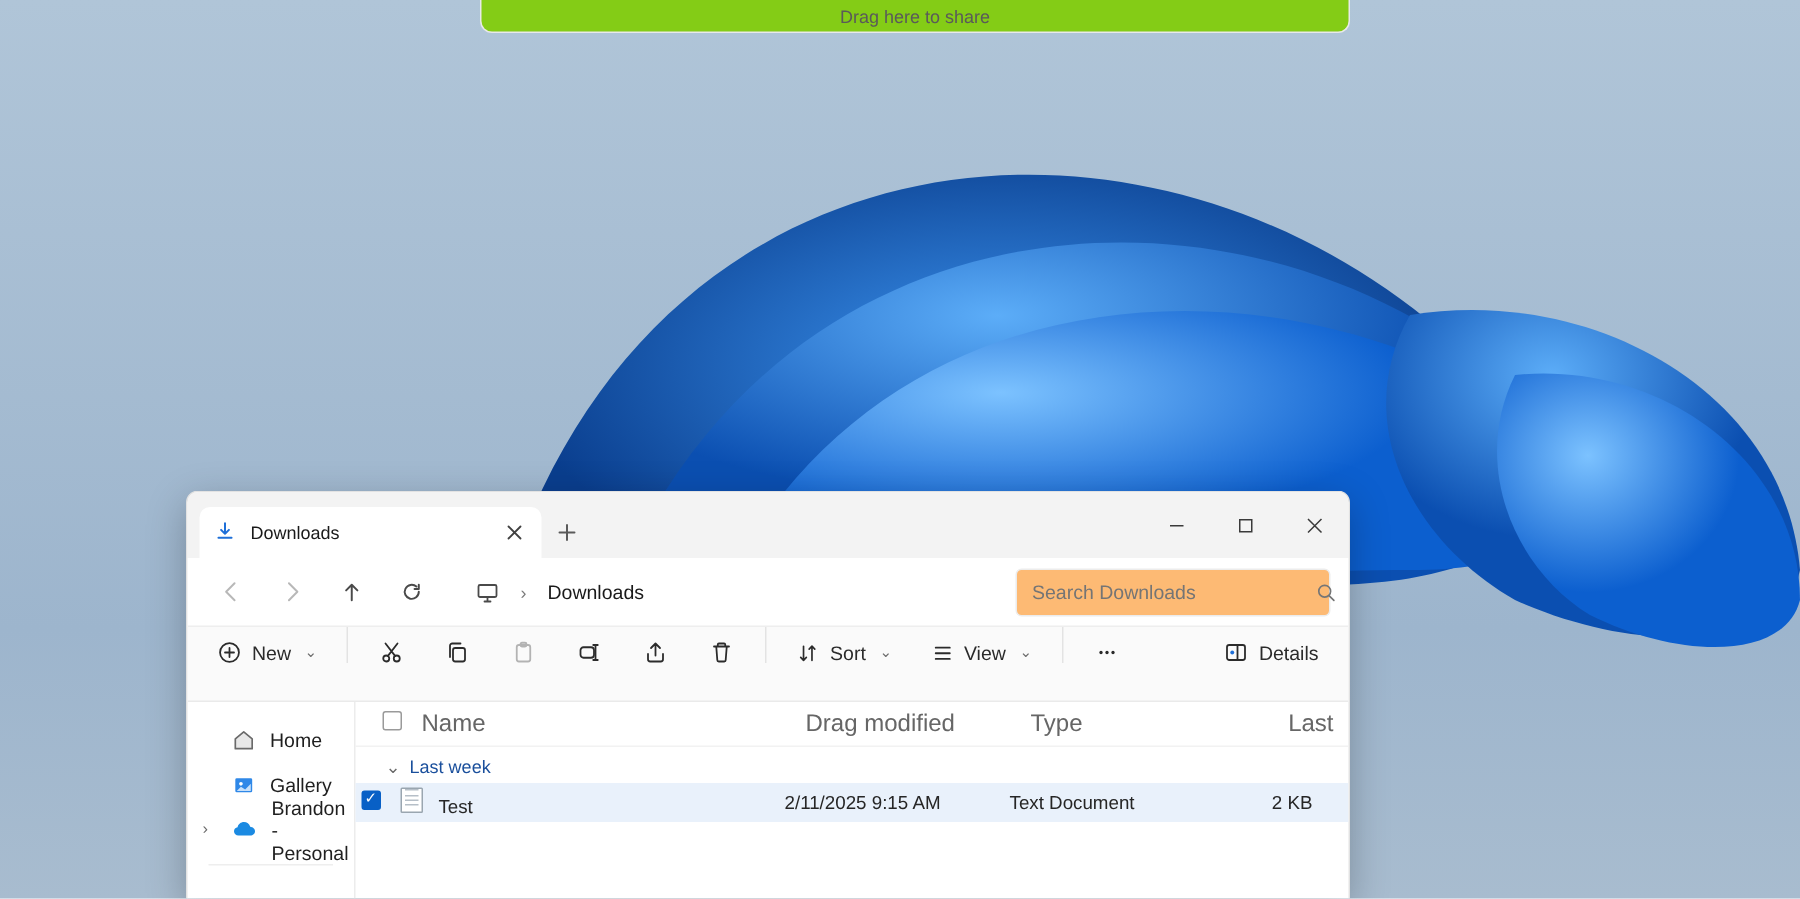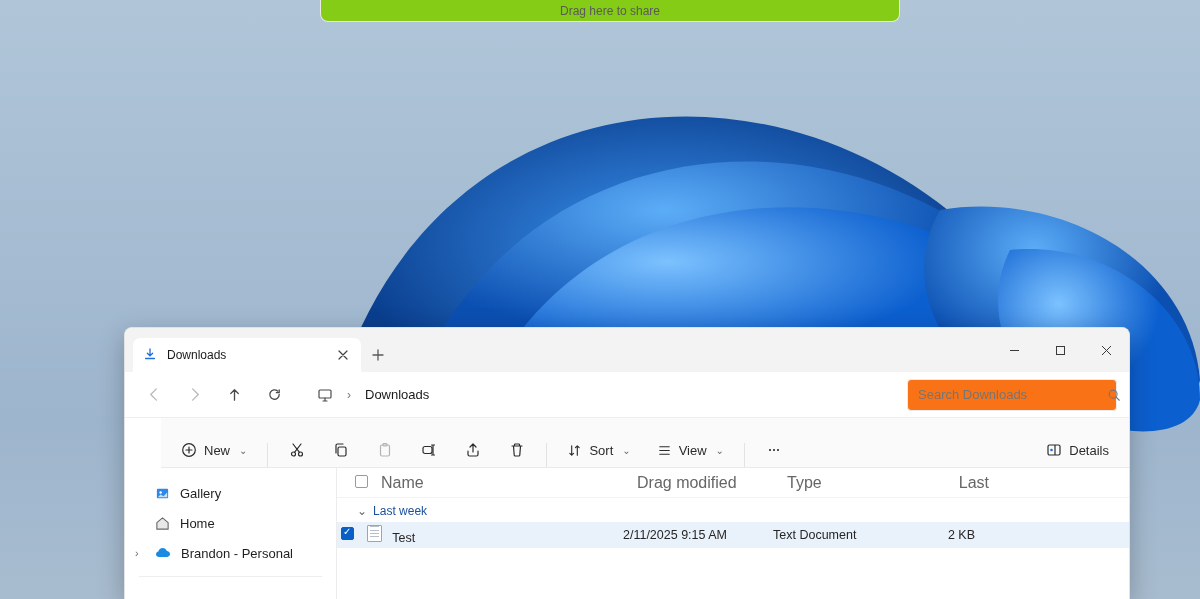--- a/index.html
+++ b/index.html
@@ -6,42 +6,42 @@
 body { width: 1200px; height: 599px; overflow: hidden; position: relative; background: linear-gradient(180deg, #b0c5d8 0%, #9db5cd 70%, #a8bccf 100%); }
 
 
 .wallpaper { position: absolute; inset: 0; overflow: hidden; }
 .wallpaper svg { position: absolute; left: 240px; top: -40px; width: 980px; height: 640px; }
 
 
 .share-bar { position: absolute; left: 320px; top: 0; width: 580px; height: 22px; background: #84cc16; border: 1px solid #e9e9e9; border-top: none; border-radius: 0 0 8px 8px; font-size: 12px; color: #5a5a5a; display: flex; align-items: center; justify-content: center; }
 
 
-.explorer { position: absolute; left: 124px; top: 327px; width: 1006px; height: 272px; background: #fff; border-radius: 8px 8px 0 0; box-shadow: 0 8px 26px rgba(0,0,0,.25); overflow: hidden; border: 1px solid #e2e2e2; border-bottom: none; display: flex; flex-direction: column; }
+.explorer { position: absolute; left: 124px; top: 327px; width: 776px; height: 272px; background: #fff; border-radius: 8px 8px 0 0; box-shadow: 0 8px 26px rgba(0,0,0,.25); overflow: hidden; border: 1px solid #e2e2e2; border-bottom: none; display: flex; flex-direction: column; }
 
 
 .tabstrip { height: 44px; background: #f3f3f3; display: flex; align-items: flex-end; padding-left: 8px; position: relative; }
 .tab { height: 34px; width: 228px; background: #fff; border-radius: 7px 7px 0 0; display: flex; align-items: center; gap: 10px; padding: 0 10px; font-size: 12px; color: #1a1a1a; position: relative; }
 .tab .title { flex: 1; }
 .tab-close { width: 16px; height: 16px; display: flex; align-items: center; justify-content: center; color: #404040; cursor: pointer; }
 .tab-add { width: 34px; height: 34px; display: flex; align-items: center; justify-content: center; color: #5a5a5a; cursor: pointer; }
 .win-controls { position: absolute; right: 0; top: 0; height: 44px; display: flex; }
 .win-btn { width: 46px; display: flex; align-items: center; justify-content: center; color: #3a3a3a; cursor: pointer; }
 
 
 .navbar { height: 46px; background: #fff; display: flex; align-items: center; padding: 0 12px; gap: 6px; border-bottom: 1px solid #eee; }
 .nav-icon { width: 34px; height: 34px; display: flex; align-items: center; justify-content: center; color: #4a4a4a; border-radius: 4px; }
 .nav-icon.disabled { color: #b8b8b8; }
 .addr { flex: 1; display: flex; align-items: center; gap: 14px; padding: 0 6px; }
 .addr .loc { font-size: 13px; color: #1a1a1a; }
-.search { width: 210px; height: 32px; background: #f97316; border: 1px solid #ececec; border-radius: 4px; display: flex; align-items: center; padding: 0 10px; gap: 13px; color: #767676; font-size: 13px; }
+.search { width: 210px; height: 32px; background: #fdba74; border: 1px solid #ececec; border-radius: 4px; display: flex; align-items: center; padding: 0 10px; gap: 13px; color: #767676; font-size: 13px; }
 .search input { flex: 1; border: none; background: transparent; outline: none; font-size: 13px; color: #2a2a2a; }
 
 
-.toolbar { height: 50px; background: #fafafa; display: flex; align-items: flex-end; padding: 0 12px; gap: 10px; border-bottom: 1px solid #eaeaea; margin-left: 36px; }
+.toolbar { height: 50px; background: #fafafa; display: flex; align-items: flex-start; padding: 0 12px; gap: 10px; border-bottom: 1px solid #eaeaea; }
 .tbtn { height: 34px; padding: 0 8px; display: flex; align-items: center; gap: 7px; color: #2b2b2b; font-size: 13px; border-radius: 4px; cursor: pointer; }
 .tbtn.icon-only { width: 34px; padding: 0; justify-content: center; }
 .tbtn.disabled { color: #b3b3b3; }
 .chev { font-size: 10px; color: #6a6a6a; margin-left: 2px; }
 .sep { width: 1px; height: 24px; background: #e3e3e3; margin: 0 2px; }
 .toolbar-right { margin-left: auto; display: flex; align-items: center; }
 
 
 .content { flex: 1; display: flex; min-height: 0; }
 .sidebar { width: 212px; border-right: 1px solid #ececec; padding: 10px 0; font-size: 13px; overflow: hidden; }
@@ -261,34 +261,34 @@
         <span>Details</span>
       </div>
     </div>
   </div>
 
   <div class="content">
     <div class="sidebar">
       <div class="side-item">
         <span>
             <svg width="15" height="15" viewBox="0 0 16 16">
+              <path d="M2 7l6-5 6 5v7H2z" stroke="#6a6a6a" stroke-width="1.2" fill="#e8e8e8" stroke-linejoin="round"></path>
+            </svg>
+          </span>
+        <span>Home</span>
+      </div>
+      <div class="side-item">
+        <span>
+            <svg width="15" height="15" viewBox="0 0 16 16">
               <rect x="2" y="3" width="12" height="10" rx="1" fill="#2f88e8"></rect>
               <circle cx="6" cy="7" r="1.3" fill="#fff"></circle>
               <path d="M3 12l3-3 3 2 4-4v5H3z" fill="#c7e0fa"></path>
             </svg>
           </span>
         <span>Gallery</span>
-      </div>
-      <div class="side-item">
-        <span>
-            <svg width="15" height="15" viewBox="0 0 16 16">
-              <path d="M2 7l6-5 6 5v7H2z" stroke="#6a6a6a" stroke-width="1.2" fill="#e8e8e8" stroke-linejoin="round"></path>
-            </svg>
-          </span>
-        <span>Home</span>
       </div>
       <div class="side-item">
         <span class="expander">›</span>
         <span>
             <svg width="16" height="12" viewBox="0 0 16 12">
               <path d="M4 10c-1.7 0-3-1.2-3-2.8 0-1.4 1-2.5 2.4-2.7C3.8 2.4 5.6 1 7.6 1c2 0 3.7 1.3 4.2 3.1 1.7.1 3.2 1.4 3.2 3 0 1.6-1.4 2.9-3.1 2.9H4z" fill="#1b8ae2"></path>
             </svg>
           </span>
         <span>Brandon - Personal</span>
       </div>

